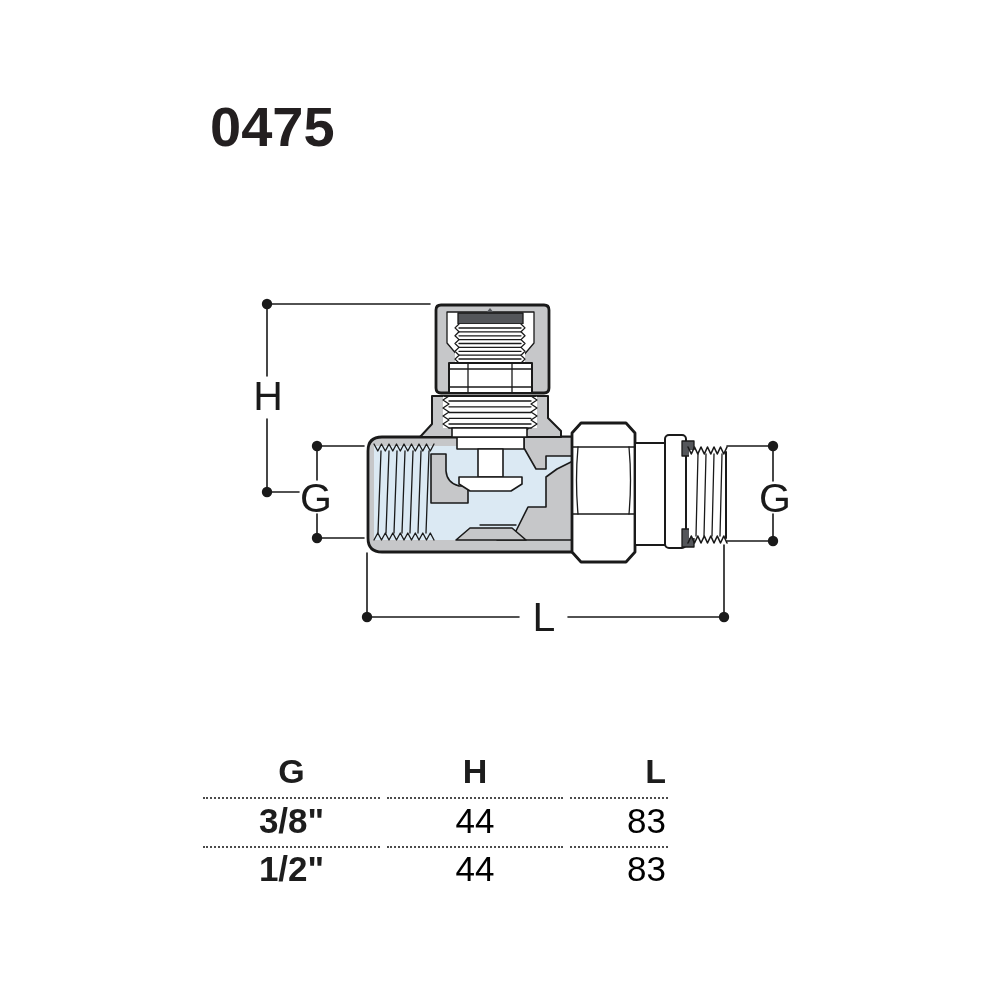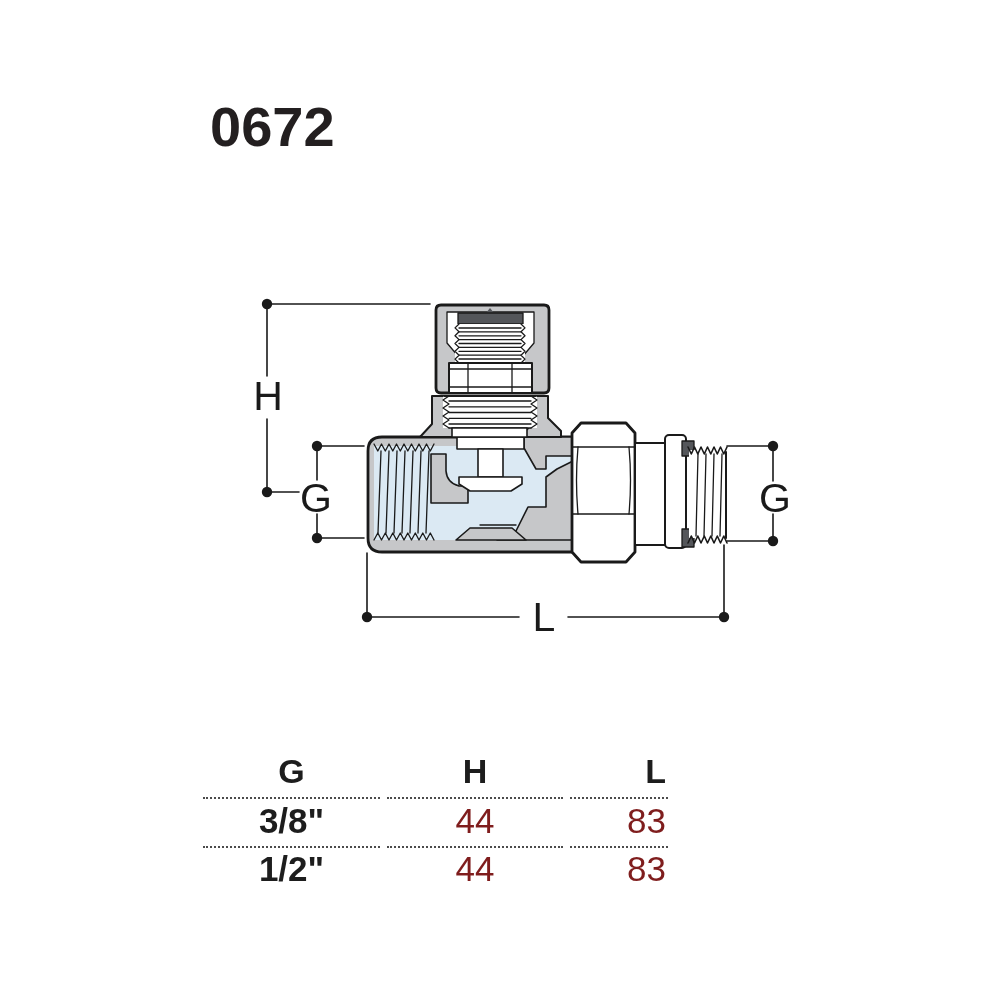--- a/index.html
+++ b/index.html
@@ -34,27 +34,27 @@
   .spec{
     position:absolute;left:203px;top:741px;
     display:grid;grid-template-columns:177px 176px 98px;column-gap:7px;
   }
   .cell{display:flex;align-items:flex-end;justify-content:center;box-sizing:border-box;}
   .c3{justify-content:flex-end;padding-right:2px;}
   .hd{height:58px;padding-bottom:6px;font-weight:bold;font-size:34px;color:#1d1d1d;
       border-bottom:2px dotted #4b4b4b;}
   .r1{height:49px;padding-bottom:5px;border-bottom:2px dotted #4b4b4b;}
   .r2{height:45px;padding-bottom:4px;}
-  .val{font-size:35px;color:#7f1d1d;}
+  .val{font-size:35px;color:#000000;}
   .frac{font-size:35px;font-weight:bold;color:#1d1d1d;}
 </style>
 </head>
 <body>
 
-<div class="title">0672</div>
+<div class="title">0475</div>
 
 <svg class="draw" width="1000" height="1000" viewBox="0 0 1000 1000">
 
   <g>
     <path class="ol s16 nf" d="M267,304 L430,304 M267,304 L267,376 M267,419 L267,492 M267,492 L299,492"></path>
     <circle class="dot" cx="267" cy="304" r="5.2"></circle>
     <circle class="dot" cx="267" cy="492" r="5.2"></circle>
     <text class="lbl" x="268" y="410">H</text>
   </g>
 

